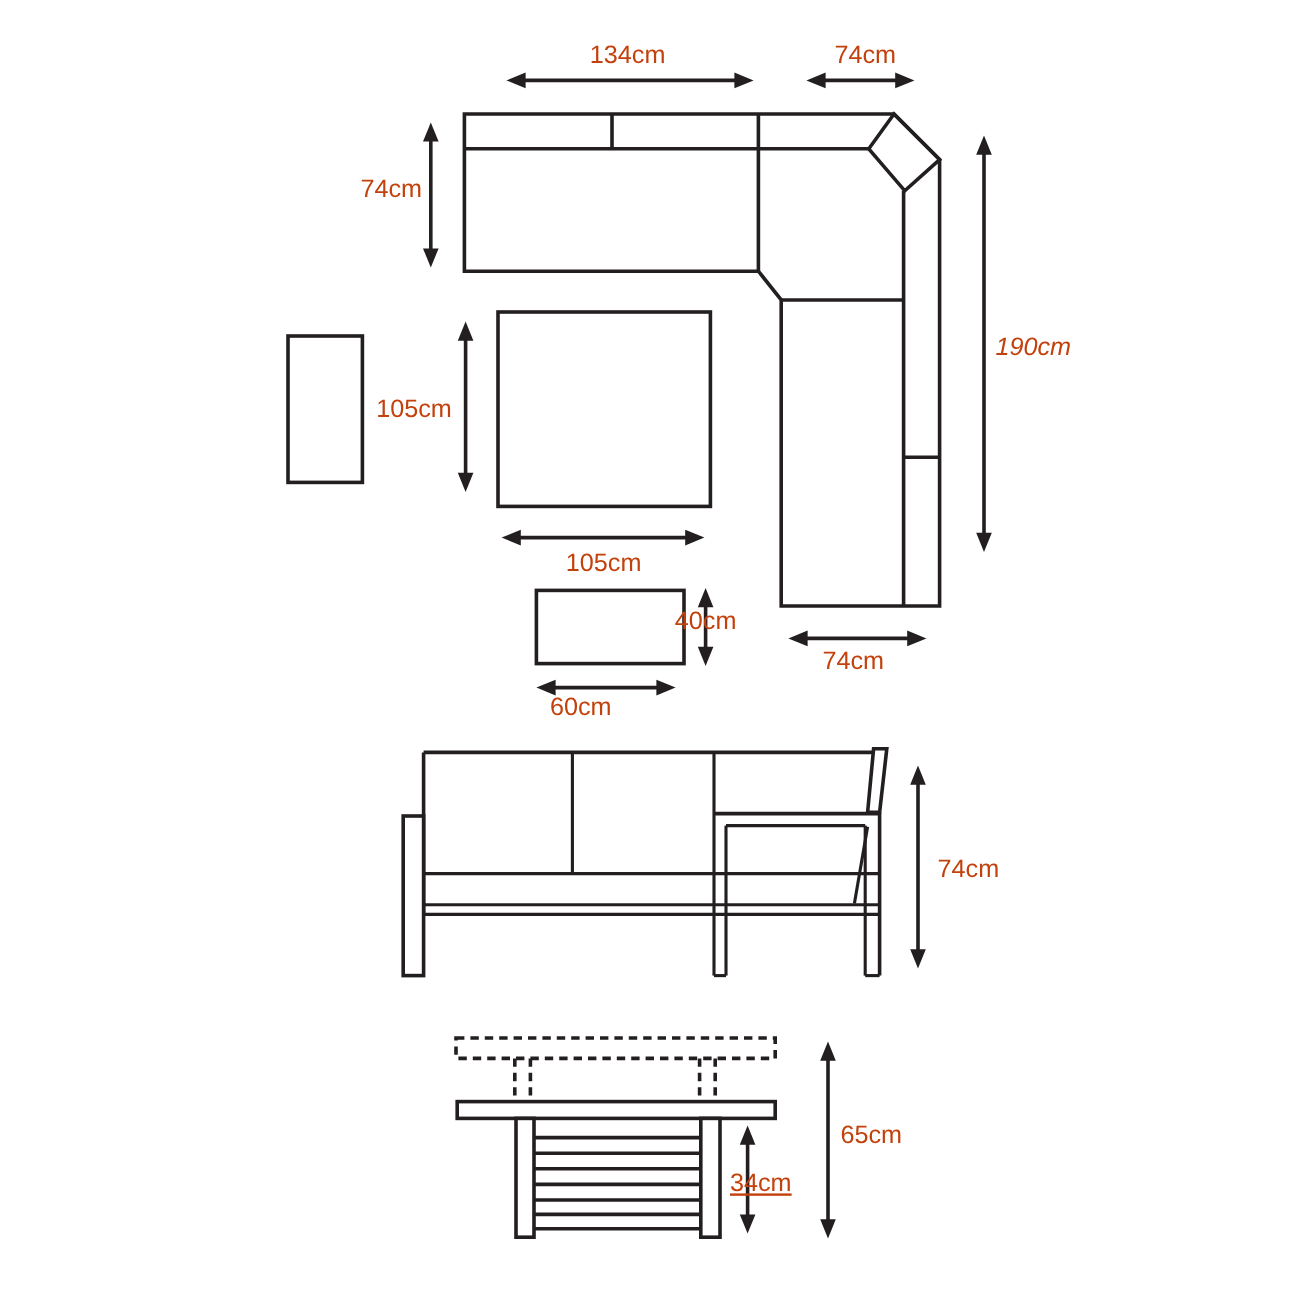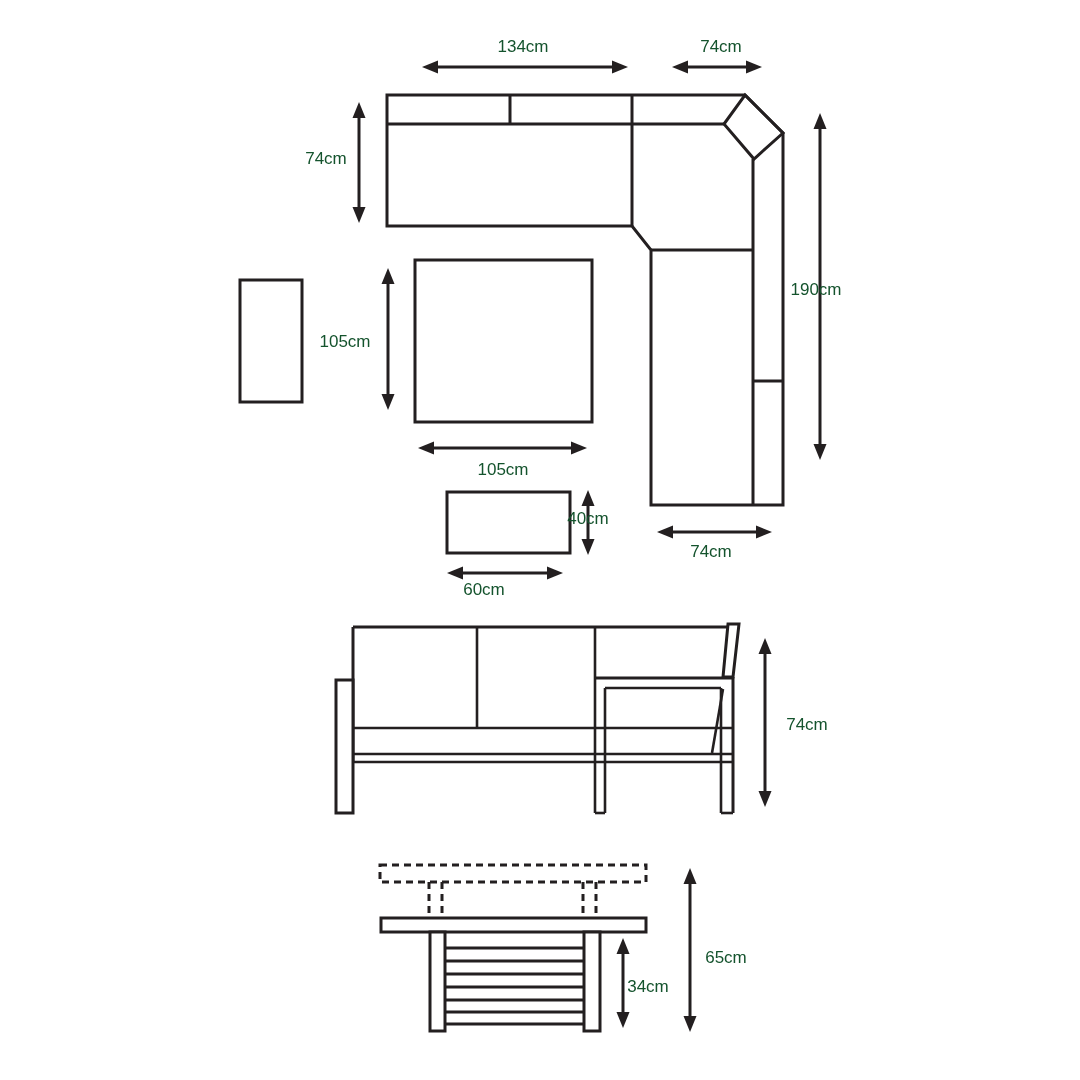--- a/index.html
+++ b/index.html
@@ -7,23 +7,23 @@
     position:relative;
     width:1080px;height:1080px;
     background:#ffffff;
     font-family:"Liberation Sans", sans-serif;
     overflow:hidden;
   }
   #drawing{position:absolute;left:0;top:0;}
   .dim-label{
     position:absolute;
     transform:translate(-50%,-50%);
-    font-size:17px;
+    font-size:21px;
     line-height:1;
-    color:#14532d;
+    color:#c2410c;
     white-space:nowrap;
     letter-spacing:0px;
   }
   svg .ln{stroke:#231f20;stroke-width:3;fill:none;}
   svg .ln2{stroke:#231f20;stroke-width:2.6;fill:none;}
   svg .box{stroke:#231f20;stroke-width:3;fill:#ffffff;}
   svg .arrow line{stroke:#231f20;stroke-width:3;}
   svg .arrow path{fill:#231f20;stroke:none;}
   svg .dash{stroke:#231f20;stroke-width:3;fill:none;stroke-dasharray:7 5;}
 </style>
@@ -156,23 +156,23 @@
     <g class="arrow">
       <line x1="690" y1="882" x2="690" y2="1018"></line>
       <path d="M690,868 l-6.5,16 h13 z"></path>
         <path d="M690,1032 l-6.5,-16 h13 z"></path>
     </g>
   </svg>
 
   <span class="dim-label" style="left:523px;top:46px;">134cm</span>
   <span class="dim-label" style="left:721px;top:46px;">74cm</span>
   <span class="dim-label" style="left:326px;top:158px;">74cm</span>
-  <span class="dim-label" style="left:816px;top:289px;">190cm</span>
+  <span class="dim-label" style="left:861px;top:289px;font-style:italic;">190cm</span>
   <span class="dim-label" style="left:345px;top:341px;">105cm</span>
   <span class="dim-label" style="left:503px;top:469px;">105cm</span>
   <span class="dim-label" style="left:588px;top:518px;">40cm</span>
   <span class="dim-label" style="left:484px;top:589px;">60cm</span>
   <span class="dim-label" style="left:711px;top:551px;">74cm</span>
   <span class="dim-label" style="left:807px;top:724px;">74cm</span>
-  <span class="dim-label" style="left:726px;top:946px;margin-top:11px;">65cm</span>
-  <span class="dim-label" style="left:648px;top:986px;">34cm</span>
+  <span class="dim-label" style="left:726px;top:946px;">65cm</span>
+  <span class="dim-label" style="left:634px;top:986px;text-decoration:underline;">34cm</span>
 
 </div>
 
 </body></html>

